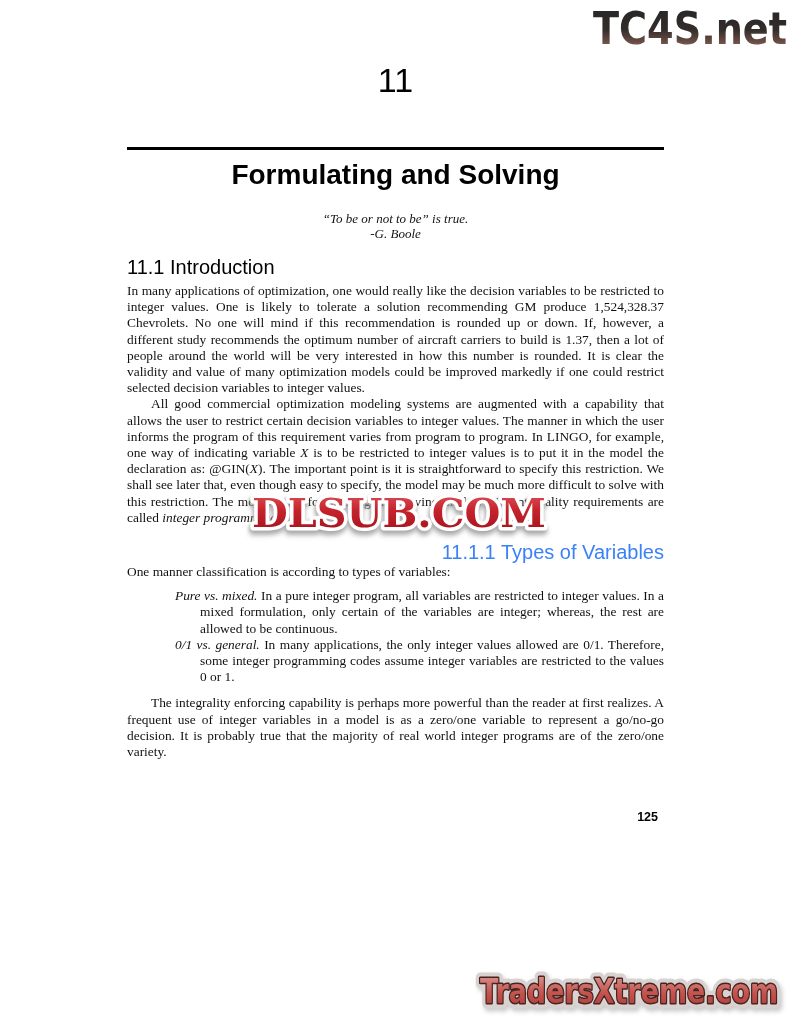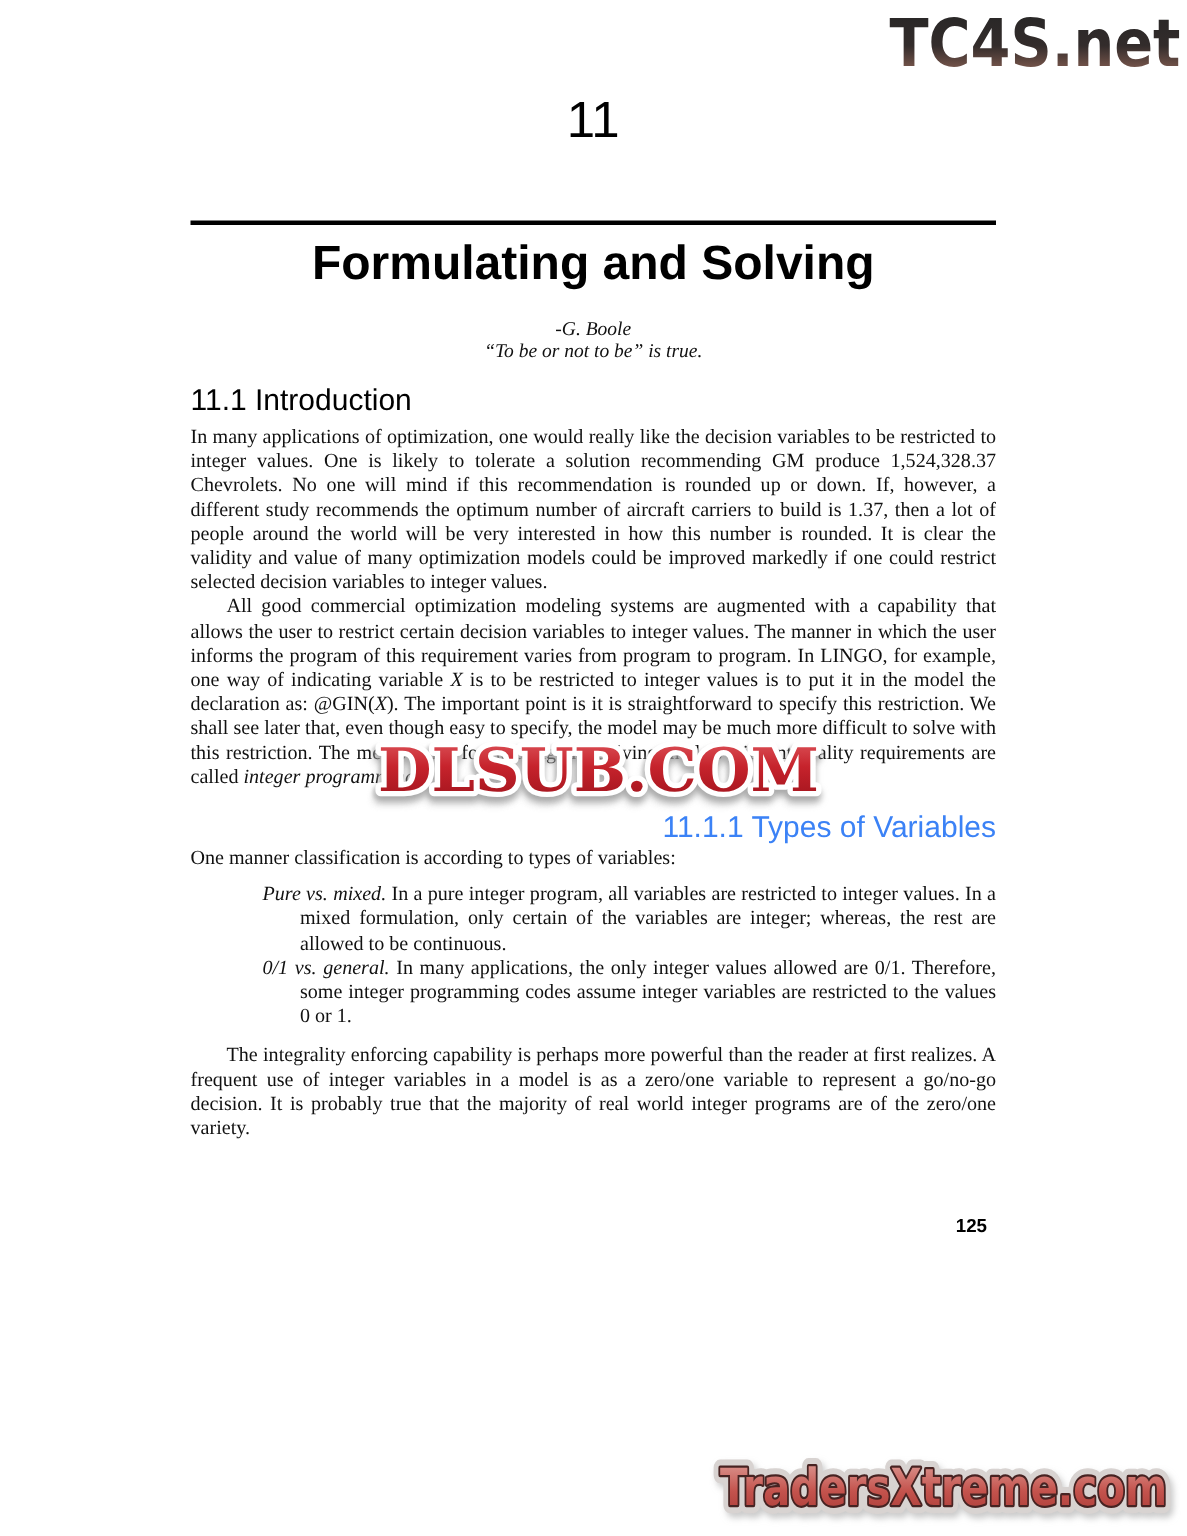--- a/index.html
+++ b/index.html
@@ -4,21 +4,21 @@
 <style>
   html,body{margin:0;padding:0;background:#ffffff;}
   .page{position:relative;width:791px;height:1024px;background:#ffffff;overflow:hidden;
         font-family:"Liberation Serif",serif;color:#111;}
   .content{position:absolute;left:127px;top:0;width:537px;}
 
   .chapter-number{padding-top:62px;text-align:center;
     font-family:"Liberation Sans",sans-serif;font-weight:normal;font-size:34px;line-height:36px;color:#000;}
   .chapter-rule{margin:49px 0 0 0;border:none;border-top:3px solid #000;height:0;}
   .chapter-title{margin-top:5px;text-align:center;
-    font-family:"Liberation Sans",sans-serif;font-weight:bold;font-size:32px;line-height:40px;color:#000;}
+    font-family:"Liberation Sans",sans-serif;font-weight:bold;font-size:28px;line-height:40px;color:#000;}
   .epigraph{margin-top:16px;text-align:center;font-style:italic;font-size:13px;line-height:15px;}
   .h-major{margin:14px 0 4px 0;font-family:"Liberation Sans",sans-serif;font-weight:normal;
     font-size:20px;line-height:24px;color:#000;}
   .h-minor{margin:16px 0 2px 0;font-family:"Liberation Sans",sans-serif;font-weight:normal;
     font-size:20px;line-height:20px;color:#3b82f6;text-align:right;}
   .body-par{margin:0;font-size:13.4px;line-height:16.2px;text-align:justify;}
   .indent{text-indent:24px;}
   .mt10{margin-top:10px;}
   .list{margin-top:8px;}
   .list-item{margin:0;font-size:13.4px;line-height:16.2px;text-align:justify;
@@ -53,22 +53,22 @@
 
     <div class="chapter-number">11</div>
 
     <hr class="chapter-rule">
 
     <div class="chapter-title">
       <div>Formulating and Solving</div>
     </div>
 
     <div class="epigraph">
+      <div>“To be or not to be” is true.</div>
       <div>-G. Boole</div>
-      <div>“To be or not to be” is true.</div>
     </div>
 
     <h2 class="h-major">11.1 Introduction</h2>
 
     <p class="body-par">In many applications of optimization, one would really like the decision variables to be restricted to integer values. One is likely to tolerate a solution recommending GM produce 1,524,328.37 Chevrolets. No one will mind if this recommendation is rounded up or down. If, however, a different study recommends the optimum number of aircraft carriers to build is 1.37, then a lot of people around the world will be very interested in how this number is rounded. It is clear the validity and value of many optimization models could be improved markedly if one could restrict selected decision variables to integer values.</p>
 
     <p class="body-par indent"><span>All good commercial optimization modeling systems are augmented with a capability that allows the user to restrict certain decision variables to integer values. The manner in which the user informs the program of this requirement varies from program to program. In LINGO, for example, one way of indicating variable </span><span style="font-style: italic;">X</span><span> is to be restricted to integer values is to put it in the model the declaration as: @GIN(</span><span style="font-style: italic;">X</span><span>). The important point is it is straightforward to specify this restriction. We shall see later that, even though easy to specify, the model may be much more difficult to solve with this restriction. The methods for formulating and solving models with integrality requirements are called </span><span style="font-style: italic;">integer programming</span><span>.</span></p>
 
     <h3 class="h-minor">11.1.1 Types of Variables</h3>
 

